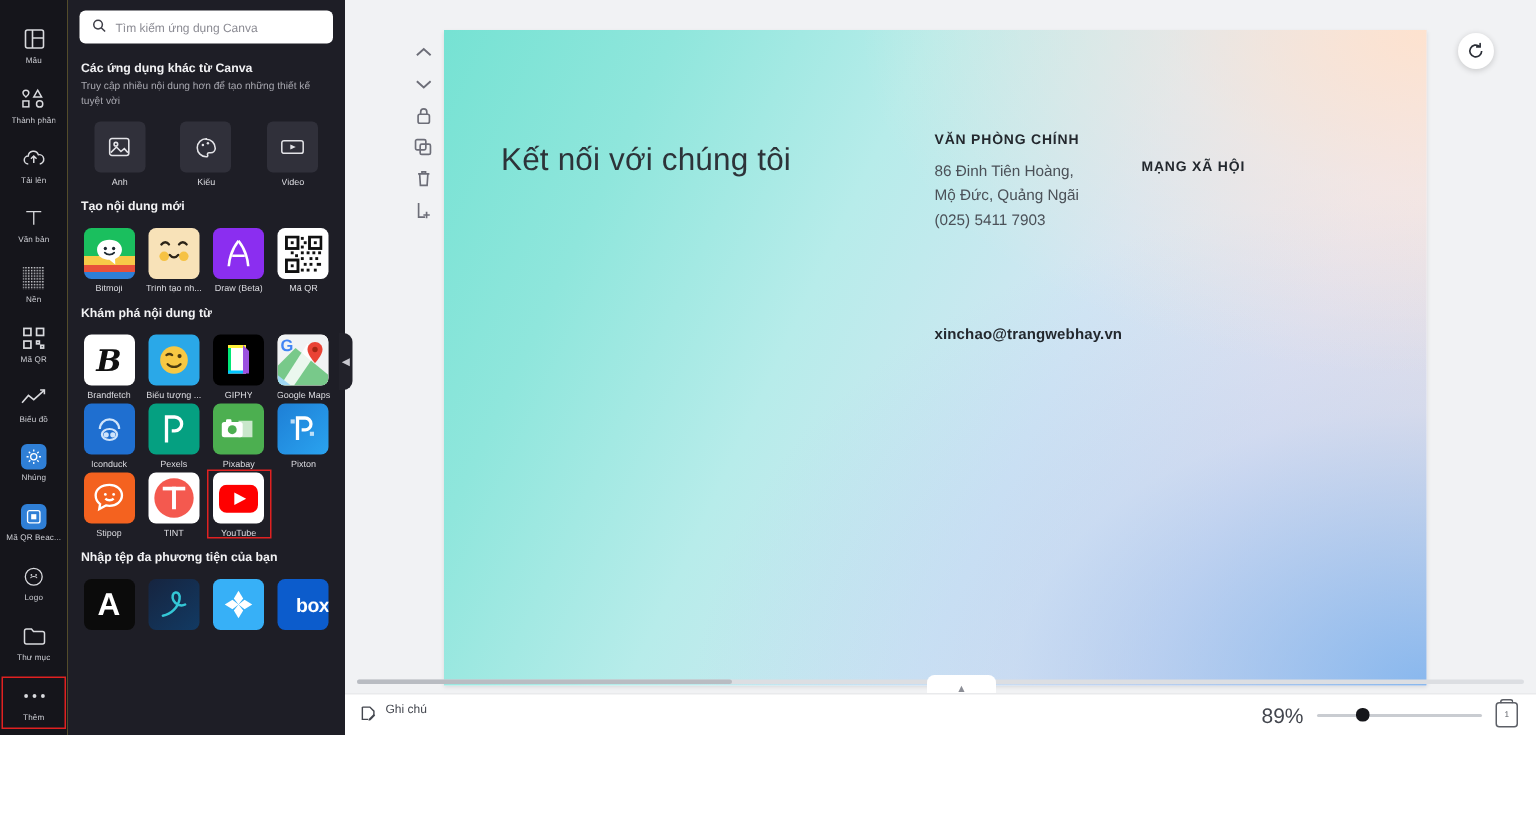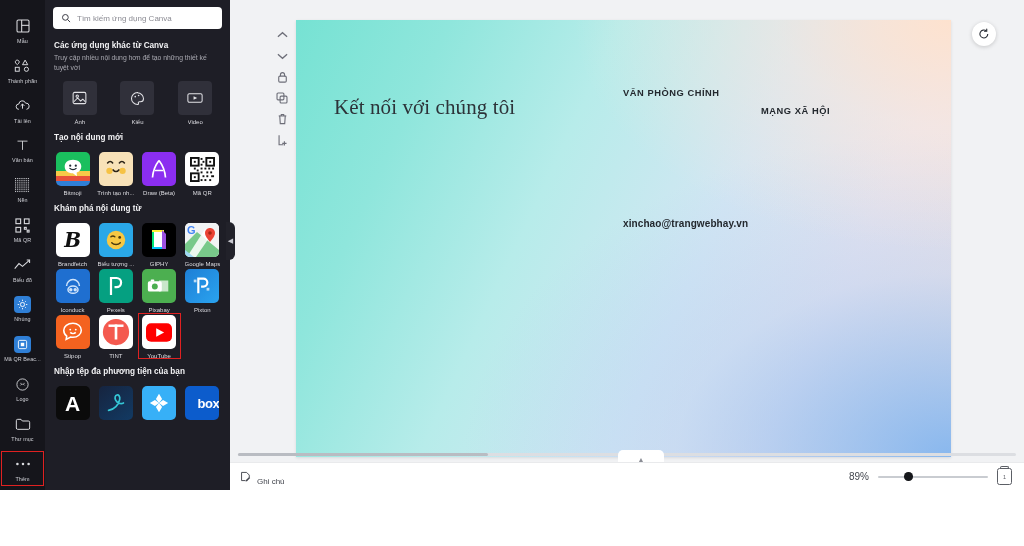--- a/index.html
+++ b/index.html
@@ -71,21 +71,21 @@
 
   .page{
     position:absolute;left:66px;top:20px;width:655px;height:437px;
     background:
       radial-gradient(120% 110% at 100% 0%, rgba(255,226,205,.95) 0%, rgba(255,232,216,.45) 22%, rgba(255,255,255,0) 48%),
       radial-gradient(120% 120% at 100% 100%, rgba(118,176,240,.85) 0%, rgba(166,200,243,.35) 35%, rgba(255,255,255,0) 62%),
       linear-gradient(115deg,#76e2d3 0%, #8fe6dc 18%, #b7ecea 38%, #d3e6f3 60%, #e8e4ee 78%, #f3e3e2 100%);
     box-shadow:0 1px 3px rgba(0,0,0,.10);
   }
   .pg-title{position:absolute;left:38px;top:75px;font-size:21px;color:#2d3339;letter-spacing:.1px;
-    font-family:Liberation Serif, serif;font-weight:300;}
+    font-family:Liberation Sans, sans-serif;font-weight:300;}
   .col{position:absolute;}
   .col-h{font-size:9.3px;font-weight:bold;letter-spacing:.55px;color:#23282e;text-align:center;}
   .col-l{font-size:10.2px;color:#4b5158;line-height:1.6;margin-top:9px;font-weight:300;}
   .email{position:absolute;left:327px;top:198px;font-size:10px;font-weight:bold;color:#23282e;letter-spacing:.1px;}
 
   .animate-btn{
     position:absolute;right:28px;top:22px;width:24px;height:24px;border-radius:50%;
     background:#fff;box-shadow:0 1px 4px rgba(0,0,0,.18);display:flex;align-items:center;
     justify-content:center;cursor:pointer;color:#2a2e36;z-index:6;
   }
@@ -93,24 +93,24 @@
   .hbar{position:absolute;left:0;bottom:33px;width:794px;height:6px;}
   .hbar-track{position:absolute;left:8px;right:8px;top:2px;height:2.5px;background:#dcdee2;border-radius:2px;}
   .hbar-thumb{position:absolute;left:8px;top:2px;width:250px;height:2.5px;background:#b9bcc2;border-radius:2px;}
   .pg-tab{position:absolute;left:388px;bottom:27px;width:46px;height:13px;background:#fff;
     border-radius:5px 5px 0 0;display:flex;align-items:flex-end;justify-content:center;
     color:#8b8d95;font-size:7px;cursor:pointer;}
 
   
   .bottom{position:absolute;left:230px;top:462px;width:794px;height:28px;background:#fff;
     display:flex;align-items:center;border-top:1px solid #e9eaec;box-sizing:border-box;}
-  .note{display:flex;align-items:flex-end;gap:6px;margin-left:10px;cursor:pointer;color:#43464e;}
+  .note{display:flex;align-items:flex-start;gap:6px;margin-left:10px;cursor:pointer;color:#43464e;}
   .note-lb{font-size:8px;color:#43464e;}
   .zoomgrp{margin-left:auto;display:flex;align-items:center;gap:9px;margin-right:12px;}
-  .zoom-val{font-size:10px;color:#43464e;}
+  .zoom-val{font-size:14px;color:#43464e;}
   .slider{position:relative;width:110px;height:10px;display:flex;align-items:center;cursor:pointer;}
   .slider .trk{position:absolute;left:0;right:0;height:2px;background:#c9ccd1;border-radius:2px;}
   .slider .knb{position:absolute;left:26px;width:8.5px;height:8.5px;border-radius:50%;background:#16171b;}
   .pagesbtn{width:13px;height:15px;border:1.2px solid #5c5f66;border-radius:2.5px;display:flex;
     align-items:center;justify-content:center;font-size:5.5px;color:#5c5f66;cursor:pointer;position:relative;}
   .pagesbtn::before{content:"";position:absolute;left:2.2px;top:-2.6px;width:9px;height:2.4px;
     border:1.2px solid #5c5f66;border-bottom:none;border-radius:2px 2px 0 0;box-sizing:border-box;}
 
   
   .strip{position:absolute;left:0;top:490px;width:1024px;height:56px;background:#fff;}
@@ -579,20 +579,25 @@
             <path d="M8.2 8.4v5M5.7 10.9h5"></path>
           </svg>
       </div>
     </div>
 
     <div class="page">
       <div class="pg-title">Kết nối với chúng tôi</div>
 
       <div class="col" style="left:327px;top:68px;">
         <div class="col-h">VĂN PHÒNG CHÍNH</div>
+        <div class="col-l">
+          <div>86 Đinh Tiên Hoàng,</div>
+          <div>Mộ Đức, Quảng Ngãi</div>
+          <div>(025) 5411 7903</div>
+        </div>
       </div>
 
       <div class="col" style="left:465px;top:86px;">
         <div class="col-h">MẠNG XÃ HỘI</div>
       </div>
 
       <div class="email">xinchao@trangwebhay.vn</div>
     </div>
 
     <div class="animate-btn">

